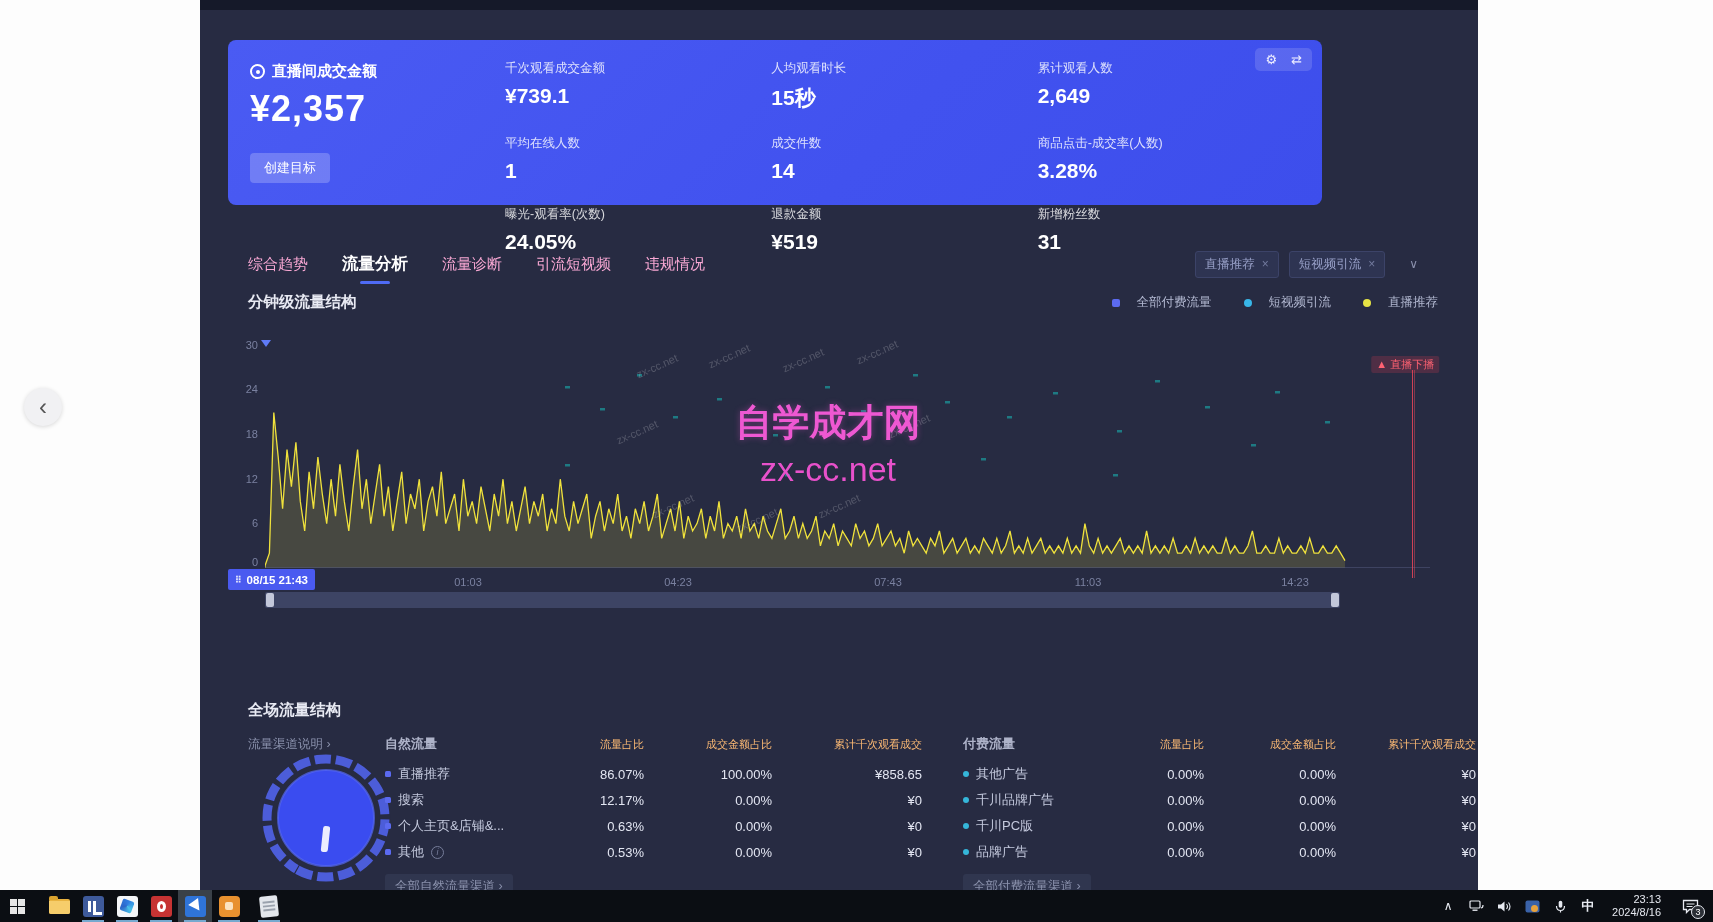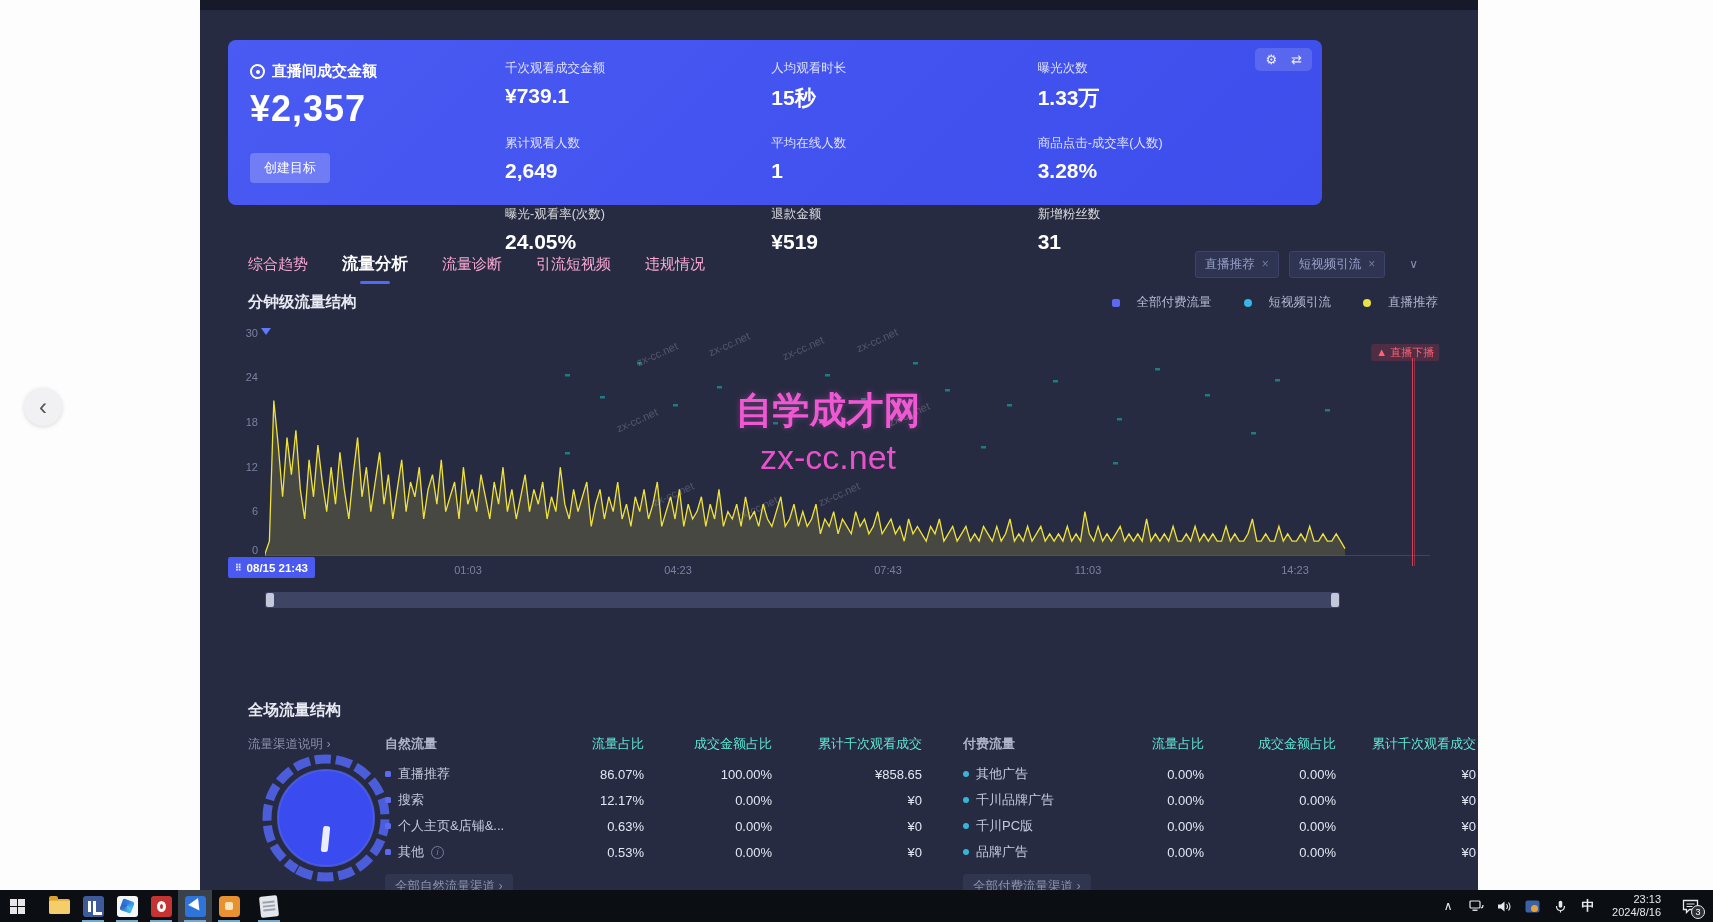--- a/index.html
+++ b/index.html
@@ -48,21 +48,21 @@
 
   
   .chart-header { position:absolute; left:48px; top:292px; right:40px; display:flex; align-items:center; }
   .chart-title { color:#e8eaf3; font-size:15.5px; font-weight:700; }
   .legend { margin-left:auto; display:flex; gap:32px; }
   .legend-item { display:flex; align-items:center; gap:17px; font-size:12.5px; color:#b3b9d2; cursor:pointer; }
   .lg-dot { width:8px; height:8px; border-radius:2px; }
   .lg-dot.round { border-radius:50%; }
 
   
-  .chart-area { position:absolute; left:28px; top:328px; width:1250px; height:256px;text-decoration:underline; }
+  .chart-area { position:absolute; left:28px; top:340px; width:1250px; height:256px;text-decoration:underline; }
   .y-tick { position:absolute; left:0; width:30px; text-align:right; font-size:11px; color:#7a81a0; }
   .plot { position:absolute; left:37px; top:6px; width:1165px; height:222px; }
   .start-flag { position:absolute; left:33px; top:0px; width:0; height:0;
     border-left:5px solid transparent; border-right:5px solid transparent; border-top:7px solid #5f7bf7; }
   .x-tick { position:absolute; top:236px; transform:translateX(-50%); font-size:11px; color:#7a81a0; white-space:nowrap; }
   .date-box { position:absolute; left:0; top:229px; height:21px; background:#4a5af0; border-radius:2px;
     color:#fff; font-size:11.5px; font-weight:700; display:flex; align-items:center; gap:5px; padding:0 7px; cursor:pointer; }
   .date-box .grip { font-size:9px; opacity:.85; }
   .wm-big { position:absolute; left:440px; top:58px; width:320px; text-align:center; pointer-events:none; }
   .wm-big .l1 { font-size:37px; font-weight:700; color:#ee58d2; text-shadow:0 0 6px rgba(238,88,210,.35); }
@@ -88,21 +88,21 @@
   .t-table.paid   { left:763px; width:513px; }
   .t-row { display:flex; align-items:center; height:26px; }
   .t-row.head { height:24px; margin-bottom:5px; }
   .t-name { flex:1; display:flex; align-items:center; gap:7px; font-size:13px; color:#c5cade; white-space:nowrap; overflow:hidden; }
   .t-row.head .t-name { color:#aeb3c9; font-weight:700; }
   .bullet { width:6px; height:6px; border-radius:1.5px; flex:none; }
   .natural .bullet { background:#5b6af0; } .paid .bullet { background:#35b6d9; border-radius:50%; }
   .c1,.c2,.c3 { text-align:right; font-size:13px; color:#e3e6f2; }
   .natural .c1{width:95px;} .natural .c2{width:128px;} .natural .c3{width:150px;}
   .paid .c1{width:92px;} .paid .c2{width:132px;} .paid .c3{width:140px;}
-  .t-row.head .c1,.t-row.head .c2,.t-row.head .c3 { color:#5eead4; font-size:13px; }
+  .t-row.head .c1,.t-row.head .c2,.t-row.head .c3 { color:#fdba74; font-size:11px; }
   .info-ico { width:13px; height:13px; border:1px solid #767d9a; border-radius:50%; color:#767d9a;
     font-size:9px; display:inline-flex; align-items:center; justify-content:center; font-style:italic; }
   .more-link { margin-top:9px; align-self:flex-start; background:#30364f; color:#8b92ad; font-size:12.5px;
     padding:4px 10px; border-radius:3px; cursor:pointer; }
 
   
   .taskbar { position:absolute; left:0; bottom:0; width:1713px; height:32px; background:#0b0e13;
     display:flex; align-items:center; }
   .tb-ico { width:34px; height:32px; display:flex; align-items:center; justify-content:center; position:relative; cursor:pointer; }
   .tb-ico.run::after { content:""; position:absolute; bottom:0; left:6px; right:6px; height:2.5px; background:#76a9cf; }
@@ -157,30 +157,30 @@
       <div class="metrics">
         <div class="metric">
             <div class="m-label">千次观看成交金额</div>
             <div class="m-value">¥739.1</div>
           </div>
         <div class="metric">
             <div class="m-label">人均观看时长</div>
             <div class="m-value">15秒</div>
           </div>
         <div class="metric">
-            <div class="m-label">曝光次数</div>
-            <div class="m-value">1.33万</div>
-          </div>
-        <div class="metric">
             <div class="m-label">累计观看人数</div>
             <div class="m-value">2,649</div>
           </div>
         <div class="metric">
             <div class="m-label">平均在线人数</div>
             <div class="m-value">1</div>
+          </div>
+        <div class="metric">
+            <div class="m-label">成交件数</div>
+            <div class="m-value">14</div>
           </div>
         <div class="metric">
             <div class="m-label">商品点击-成交率(人数)</div>
             <div class="m-value">3.28%</div>
           </div>
         <div class="metric">
             <div class="m-label">曝光-观看率(次数)</div>
             <div class="m-value">24.05%</div>
           </div>
         <div class="metric">

